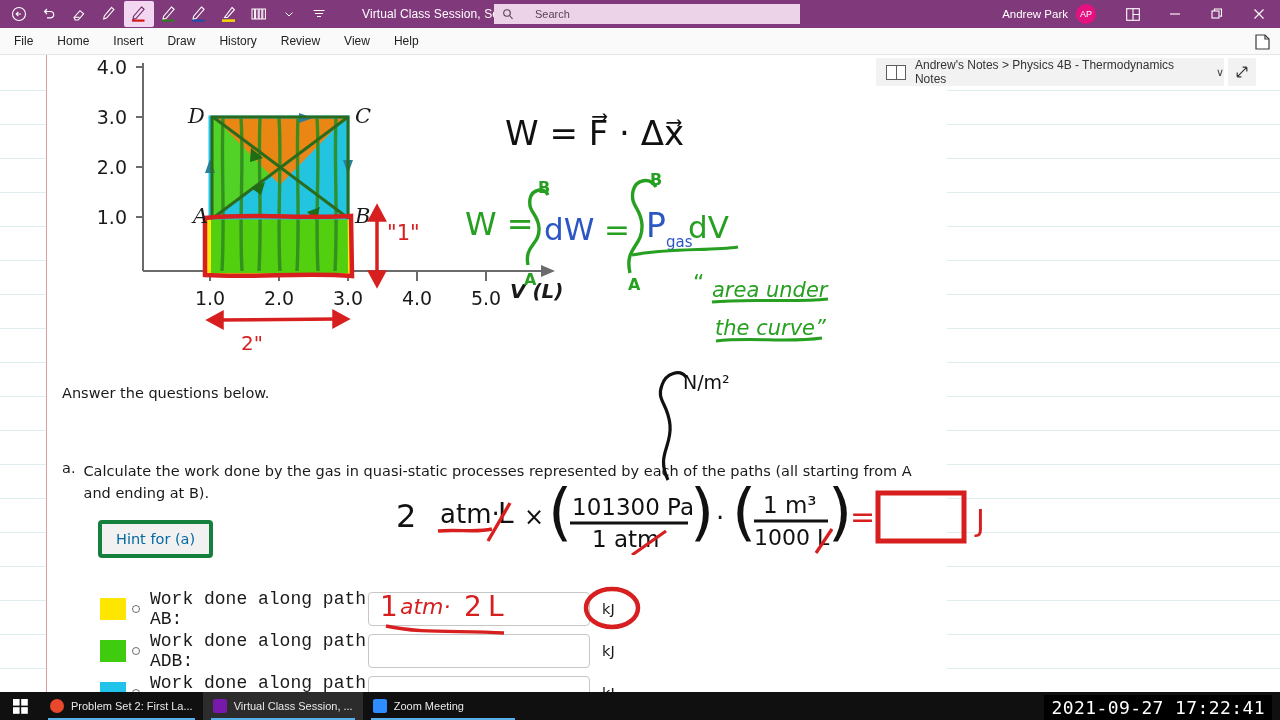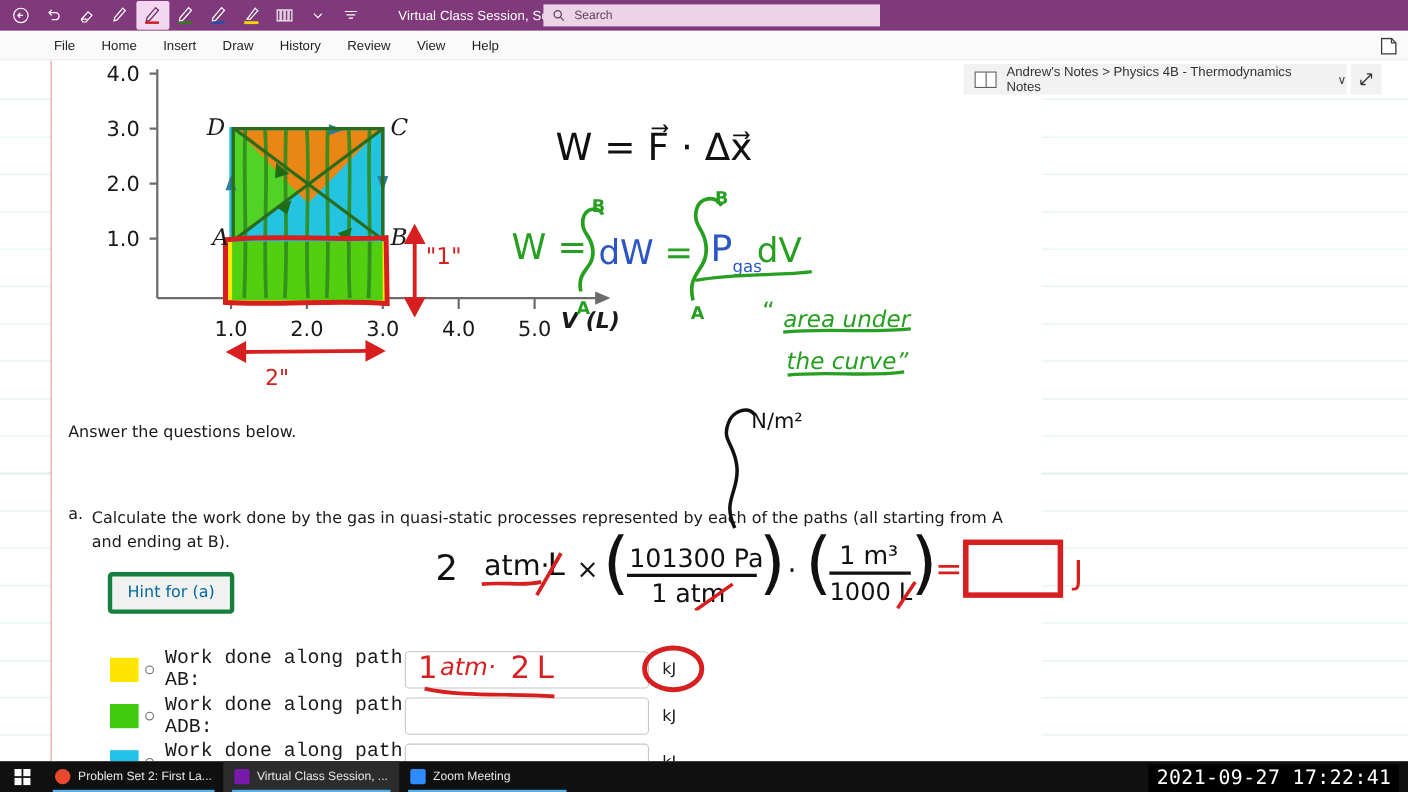--- a/index.html
+++ b/index.html
@@ -32,21 +32,21 @@
     font-size: 12px;
     color: #ffffff;
     white-space: nowrap;
     letter-spacing: 0.1px;
   }
   .tb-search {
     position: absolute; left: 494px; top: 4px;
     width: 306px; height: 20px;
     background: #ecd3e8;
     display: flex; align-items: center;
-    padding-left: 8px; gap: 8px;
+    padding-left: 8px; gap: 21px;
   }
   .tb-search .s-text { font-size: 11px; color: #5a4257; }
   .tb-right {
     position: absolute; right: 0; top: 0; height: 28px;
     display: flex; align-items: center; gap: 0px;
   }
   .tb-user { font-size: 11.5px; color: #fff; padding-right: 8px; white-space: nowrap;}
   .avatar {
     width: 20px; height: 20px; border-radius: 50%;
     background: #e3127f; color: #fff;
@@ -57,21 +57,21 @@
     width: 42px; height: 28px;
     display: flex; align-items: center; justify-content: center;
     font-size: 12px; color: #fff;
   }
 
   
   .menubar {
     position: absolute; top: 28px; left: 0; width: 1280px; height: 27px;
     background: #fafafa;
     border-bottom: 1px solid #e6e6e6;
-    display: flex; align-items: center; padding-left: 35px;
+    display: flex; align-items: center;
   }
   .menu-item {
     font-size: 12px; color: #222;
     padding: 0 12px; height: 27px; line-height: 27px;
   }
   .menu-item:first-child { padding-left: 14px; }
   .menu-right-icon {
     position: absolute; right: 8px; top: 4px;
     width: 20px; height: 20px;
     display: flex; align-items: center; justify-content: center;
@@ -291,20 +291,46 @@
     <div class="tb-title">Virtual Class Session, Sep. 27, 2021  -  OneNote</div>
 
     <div class="tb-search">
       <svg width="12" height="12" viewBox="0 0 12 12">
           <circle cx="5" cy="5" r="3.3" fill="none" stroke="#5a4257" stroke-width="1.1"></circle>
           <path d="M7.5 7.5L10.5 10.8" stroke="#5a4257" stroke-width="1.1"></path>
         </svg>
       <span class="s-text">Search</span>
     </div>
 
+    <div class="tb-right">
+      <span class="tb-user">Andrew Park</span>
+      <span class="avatar">AP</span>
+      <span class="win-btn">
+        <svg width="14" height="13" viewBox="0 0 14 13">
+            <rect x="0.7" y="0.7" width="12.6" height="11.6" fill="none" stroke="#fff" stroke-width="1.1"></rect>
+            <path d="M7 0.7v11.6M7 6.5h6.3" stroke="#fff" stroke-width="1.1"></path>
+          </svg>
+      </span>
+      <span class="win-btn">
+        <svg width="12" height="12" viewBox="0 0 12 12">
+            <path d="M1 6h10" stroke="#fff" stroke-width="1.1"></path>
+          </svg>
+      </span>
+      <span class="win-btn">
+        <svg width="12" height="12" viewBox="0 0 12 12">
+            <rect x="1" y="3" width="7" height="7" fill="none" stroke="#fff" stroke-width="1.1"></rect>
+            <path d="M3.4 3V1h7.1v7.1H8.6" fill="none" stroke="#fff" stroke-width="1.1"></path>
+          </svg>
+      </span>
+      <span class="win-btn">
+        <svg width="12" height="12" viewBox="0 0 12 12">
+            <path d="M1.5 1.5l9 9M10.5 1.5l-9 9" stroke="#fff" stroke-width="1.1"></path>
+          </svg>
+      </span>
+    </div>
   </div>
 
   <div class="menubar">
     <span class="menu-item">File</span>
     <span class="menu-item">Home</span>
     <span class="menu-item">Insert</span>
     <span class="menu-item">Draw</span>
     <span class="menu-item">History</span>
     <span class="menu-item">Review</span>
     <span class="menu-item">View</span>

